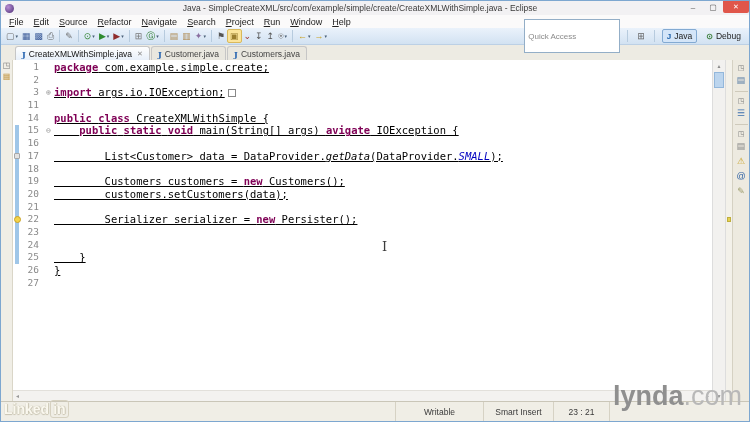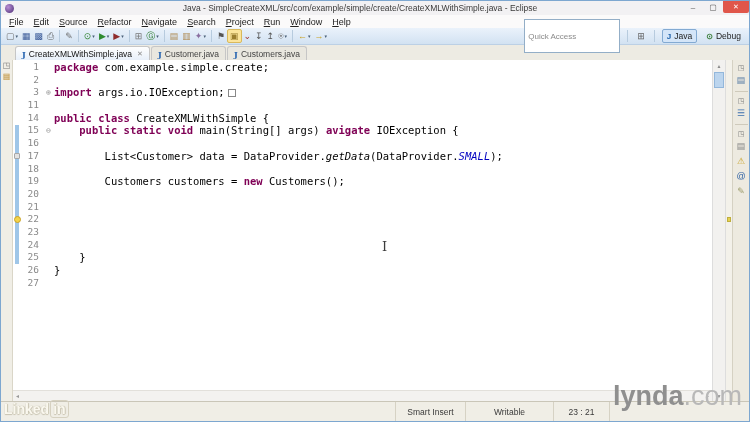--- a/index.html
+++ b/index.html
@@ -55,21 +55,21 @@
   .left-trim { width:12px; background:#f0eee6; border-right:1px solid #dad6c8;
                display:flex; flex-direction:column; align-items:center; padding-top:2px; gap:3px; }
   .lt-icon { font-size:8px; line-height:1; }
   .edit-area { flex:1; position:relative; background:#fff; overflow:hidden; }
   .code-rows { position:absolute; top:1px; left:0; right:0; }
   .row { display:flex; height:12.7px; align-items:center; font-family:"DejaVu Sans Mono",monospace;
          font-size:10.5px; line-height:12.7px; }
   .mk { width:8px; flex:none; display:flex; align-items:center; justify-content:center; }
   .ln { width:22px; flex:none; text-align:right; padding-right:4px; color:#8a8a8a; font-size:9.5px; }
   .fold { width:11px; flex:none; color:#9a9a9a; font-size:8px; text-align:center; line-height:1; }
-  .src { white-space:pre; }
+  .src { white-space:pre;text-decoration:underline; }
   .tok-k { color:#7f0055; font-weight:bold; }
   .tok-p { color:#000; }
   .tok-sm { color:#000; font-style:italic; }
   .tok-sf { color:#0000c0; font-style:italic; }
   .caret { display:inline-block; width:1px; height:11px; background:#000; vertical-align:-2px; }
   .foldbox { display:inline-block; width:8px; height:8px; border:1px solid #888; margin-left:3px; vertical-align:-1px; }
   .range-bar { position:absolute; left:2px; width:4px; background:#9fc6e8; }
   .marker-task { width:6px; height:6px; background:#e3e3e3; border:1px solid #a8a8a8; border-radius:1px; }
   .marker-bulb { width:7px; height:7px; background:#f3d44a; border:1px solid #c9a227; border-radius:50%; }
 
@@ -318,33 +318,35 @@
           <div class="row">
             <span class="mk"></span>
             <span class="ln">19</span>
             <span class="fold"></span>
             <span class="src"><span class="tok-p">        Customers customers = </span><span class="tok-k">new</span><span class="tok-p"> Customers();</span></span>
           </div>
           <div class="row">
             <span class="mk"></span>
             <span class="ln">20</span>
             <span class="fold"></span>
+            <span class="src"><span class="tok-p">        customers.setCustomers(data);</span></span>
           </div>
           <div class="row">
             <span class="mk"></span>
             <span class="ln">21</span>
             <span class="fold"></span>
             <span class="src"></span>
           </div>
           <div class="row">
             <span class="mk">
               <span class="marker-bulb"></span>
             </span>
             <span class="ln">22</span>
             <span class="fold"></span>
+            <span class="src"><span class="tok-p">        Serializer serializer = </span><span class="tok-k">new</span><span class="tok-p"> Persister();</span></span>
           </div>
           <div class="row">
             <span class="mk"></span>
             <span class="ln">23</span>
             <span class="fold"></span>
           </div>
           <div class="row">
             <span class="mk"></span>
             <span class="ln">24</span>
             <span class="fold"></span>
@@ -392,22 +394,22 @@
         <span class="rt-icon small" style="color: rgb(119, 119, 119);">◳</span>
         <span class="rt-icon" style="color: rgb(136, 136, 136);">▤</span>
         <span class="rt-icon" style="color: rgb(197, 159, 31);">⚠</span>
         <span class="rt-icon" style="color: rgb(52, 101, 164);">@</span>
         <span class="rt-icon" style="color: rgb(153, 153, 102);">✎</span>
       </div>
   </div>
 
   <div class="statusbar">
     <span class="sb-spacer"></span>
+    <span class="sb-cell sb-writable">Writable</span>
     <span class="sb-cell sb-insert">Smart Insert</span>
-    <span class="sb-cell sb-writable">Writable</span>
     <span class="sb-cell sb-pos">23 : 21</span>
     <span class="sb-tail"></span>
   </div>
 
   <div class="lynda">
     <span class="bold">lynda</span><span class="light">.com</span>
   </div>
   <div class="linkedin">
     <span>Linked</span>
     <span class="in-box">in</span>

